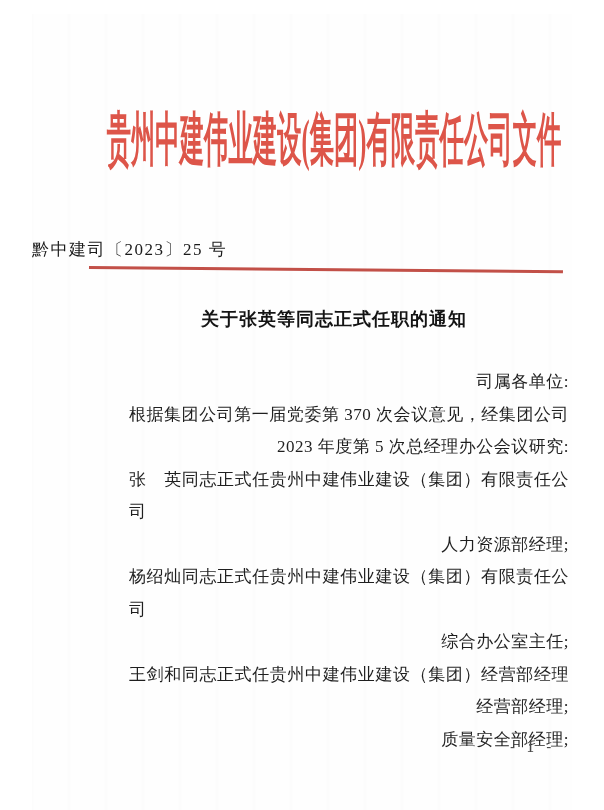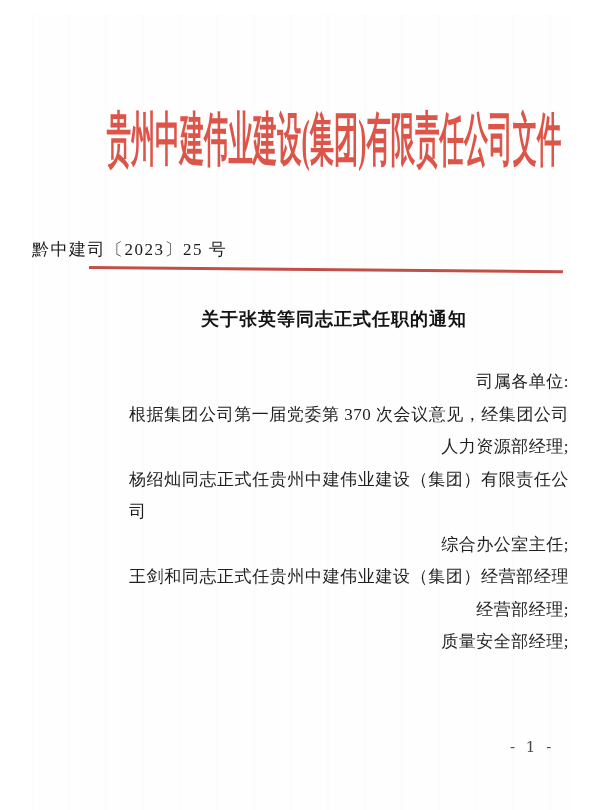--- a/index.html
+++ b/index.html
@@ -84,20 +84,22 @@
 
   <div class="doc-number">黔中建司〔2023〕25 号</div>
 
   <div class="red-rule"></div>
 
   <h1 class="doc-title">关于张英等同志正式任职的通知</h1>
 
   <div class="body">
     <div class="line">司属各单位:</div>
     <div class="line fill">根据集团公司第一届党委第 370 次会议意见，经集团公司</div>
+    <div class="line">2023 年度第 5 次总经理办公会议研究:</div>
+    <div class="line fill">张　英同志正式任贵州中建伟业建设（集团）有限责任公司</div>
     <div class="line">人力资源部经理;</div>
     <div class="line fill">杨绍灿同志正式任贵州中建伟业建设（集团）有限责任公司</div>
     <div class="line">综合办公室主任;</div>
     <div class="line fill">王剑和同志正式任贵州中建伟业建设（集团）经营部经理</div>
     <div class="line">经营部经理;</div>
     <div class="line">质量安全部经理;</div>
   </div>
 
   <div class="page-number">- 1 -</div>
 

